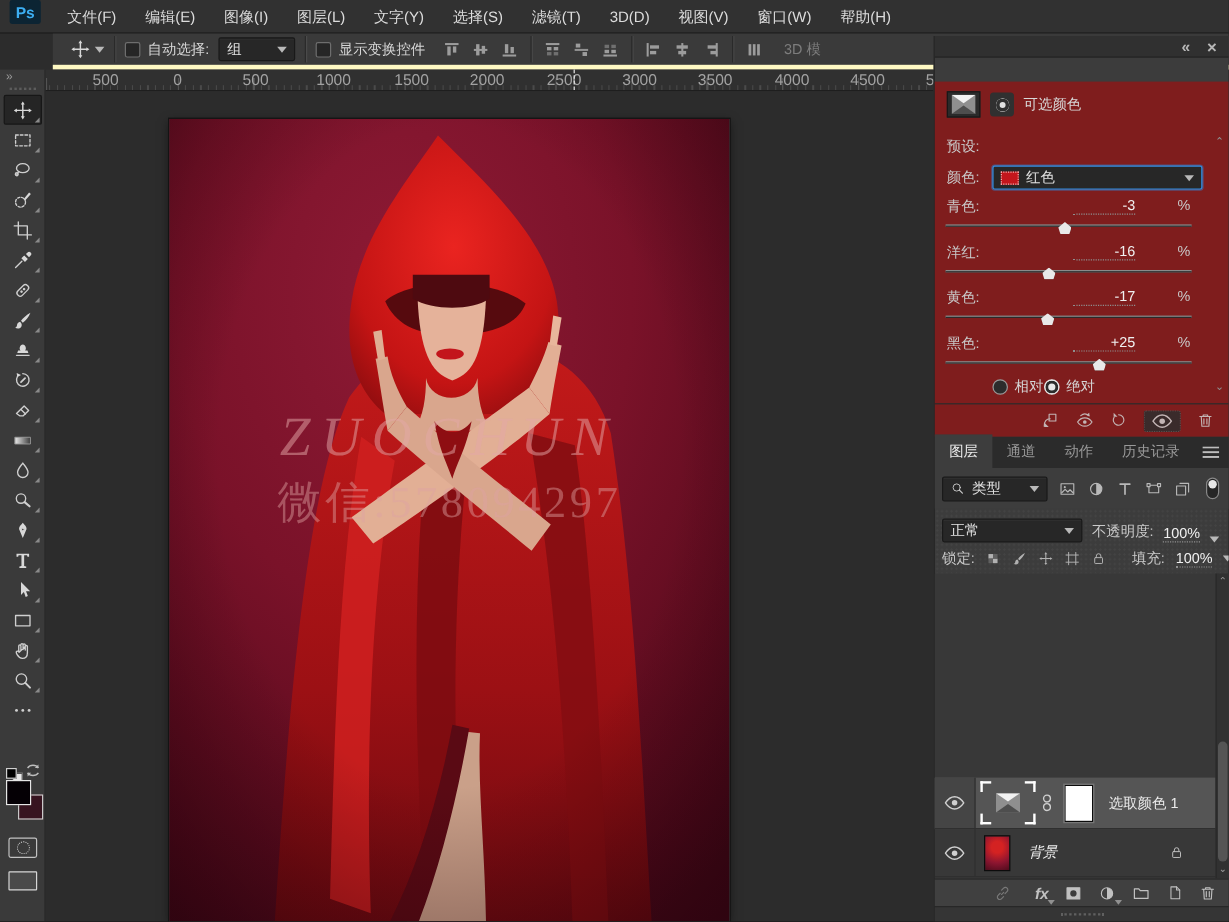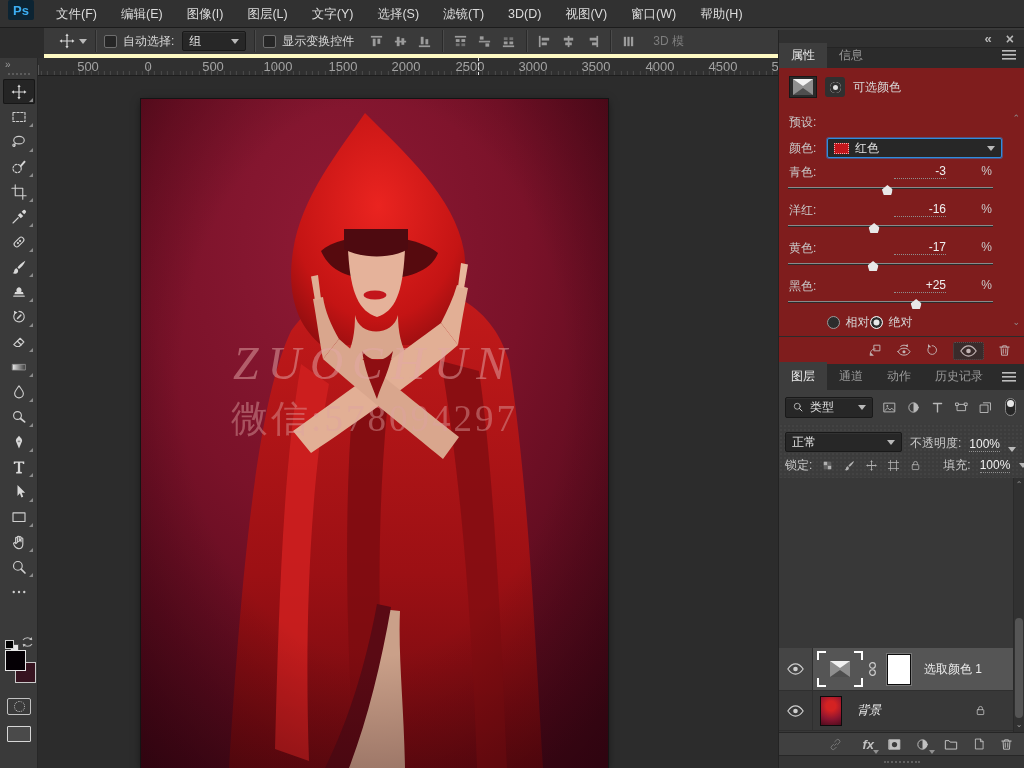--- a/index.html
+++ b/index.html
@@ -517,29 +517,20 @@
       </div>
     </div>
   </div>
 
   <aside class="dock">
     <div class="dock-top">
       <span class="icon-collapse"></span>
       <span class="icon-close"></span>
     </div>
 
-    <div class="tabbar props-tabs" id="props-tabs">
-        <span class="tab active">属性</span>
-        <span class="tab">信息</span>
-        <span class="panel-menu"><svg viewBox="0 0 14 10" width="14" height="10">
-            <rect y="0" width="14" height="1.6" fill="#bdbdbd"></rect>
-            <rect y="4" width="14" height="1.6" fill="#bdbdbd"></rect>
-            <rect y="8" width="14" height="1.6" fill="#bdbdbd"></rect>
-          </svg></span>
-      </div>
     <div class="props-content dots">
       <div class="pc-title">
         <span class="adj-box">
             <svg viewBox="0 0 20 16" width="20" height="16">
               <rect width="20" height="16" fill="#8f8f8f"></rect>
               <path d="M0 0h20L10 7z" fill="#f2f2f2"></path>
               <path d="M0 16h20L10 9z" fill="#4e4e4e"></path>
             </svg>
           </span>
         <span class="clip-circle">

